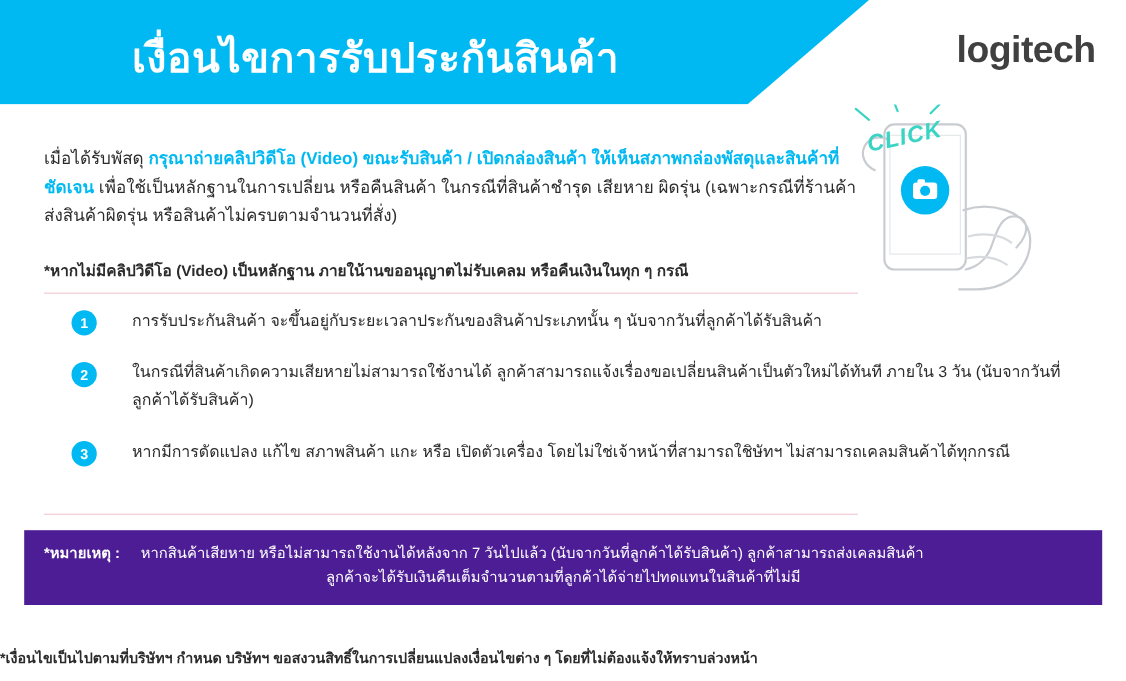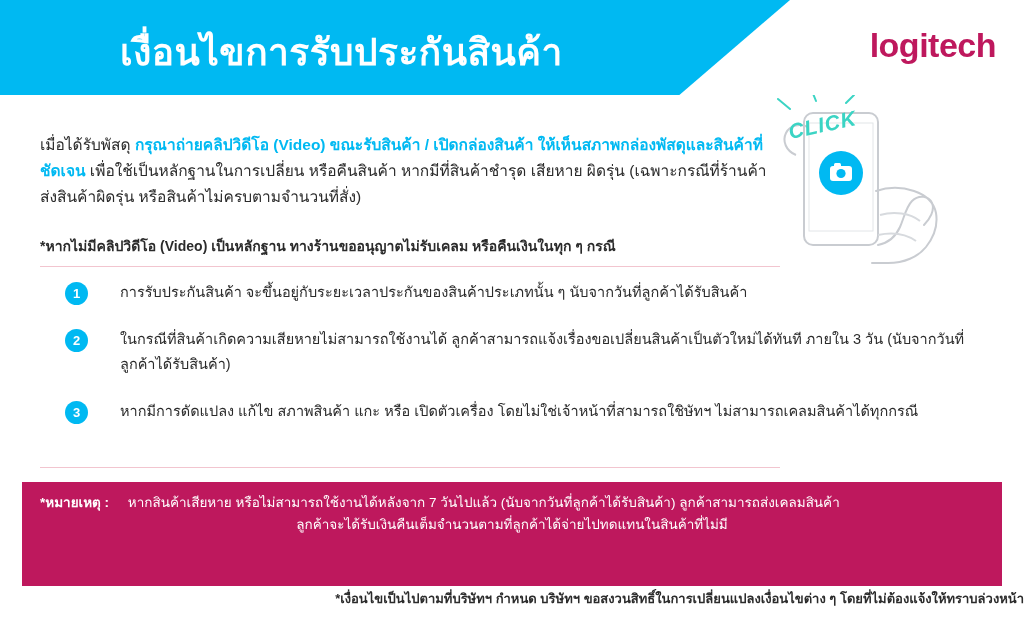--- a/index.html
+++ b/index.html
@@ -37,21 +37,21 @@
     width: 620px;
     color: #ffffff;
     font-size: 37px;
     font-weight: bold;
     letter-spacing: 0.5px;
     white-space: nowrap;
   }
   .logo {
     position: absolute;
     right: 28px; top: 26px;
-    color: #be185d;
+    color: #404040;
     font-size: 34px;
     font-weight: bold;
     letter-spacing: -0.5px;
   }
 
   
   .illu {
     position: absolute;
     right: 18px; top: 95px;
     width: 230px; height: 185px;
@@ -122,39 +122,39 @@
     font-size: 14.5px;
     line-height: 25px;
     color: #2b2b2b;
     max-width: 860px;
   }
 
   
   .remark {
     position: absolute;
     left: 22px; top: 482px;
-    width: 980px; height: 104px;
-    background: #be185d;
+    width: 980px; height: 68px;
+    background: #4c1d95;
     color: #ffffff;
     padding: 10px 18px 0 18px;
   }
   .remark-line {
     font-size: 13.5px;
     line-height: 22px;
     text-align: center;
   }
   .remark-line.first { text-align: left; }
   .remark-label { font-weight: bold; }
 
   
   .footer {
     position: absolute;
     left: 0; top: 588px;
     width: 1024px;
-    text-align: right;
+    text-align: left;
     font-size: 13px;
     color: #2b2b2b;
     font-weight: bold;
   }
 </style>
 </head>
 <body>
 
 <div id="page">
 
@@ -181,23 +181,23 @@
       <path d="M104 120 C118 116 134 118 144 126" fill="none" stroke="#d7dade" stroke-width="2"></path>
       <path d="M102 140 C116 137 130 139 140 146" fill="none" stroke="#d7dade" stroke-width="2"></path>
       <path d="M20 60 C10 56 6 46 10 38 C14 30 24 28 32 32" fill="none" stroke="#c9ccd1" stroke-width="2"></path>
 
       <path d="M14 14 L2 4 M40 6 L36 -4 M70 8 L78 0" stroke="#3bd4c4" stroke-width="2" stroke-linecap="round"></path>
     </svg>
     <div class="click-word">CLICK</div>
   </div>
 
   <div class="intro">
-    <span class="plain">เมื่อได้รับพัสดุ </span><span class="hl">กรุณาถ่ายคลิปวิดีโอ (Video) ขณะรับสินค้า / เปิดกล่องสินค้า ให้เห็นสภาพกล่องพัสดุและสินค้าที่ชัดเจน</span><span class="plain"> เพื่อใช้เป็นหลักฐานในการเปลี่ยน หรือคืนสินค้า หากมีที่สินค้าชำรุด เสียหาย ผิดรุ่น (เฉพาะกรณีที่ร้านค้าส่งสินค้าผิดรุ่น หรือสินค้าไม่ครบตามจำนวนที่สั่ง)</span>
-  </div>
-  <div class="intro-note">*หากไม่มีคลิปวิดีโอ (Video) เป็นหลักฐาน ทางร้านขออนุญาตไม่รับเคลม หรือคืนเงินในทุก ๆ กรณี</div>
+    <span class="plain">เมื่อได้รับพัสดุ </span><span class="hl">กรุณาถ่ายคลิปวิดีโอ (Video) ขณะรับสินค้า / เปิดกล่องสินค้า ให้เห็นสภาพกล่องพัสดุและสินค้าที่ชัดเจน</span><span class="plain"> เพื่อใช้เป็นหลักฐานในการเปลี่ยน หรือคืนสินค้า ในกรณีที่สินค้าชำรุด เสียหาย ผิดรุ่น (เฉพาะกรณีที่ร้านค้าส่งสินค้าผิดรุ่น หรือสินค้าไม่ครบตามจำนวนที่สั่ง)</span>
+  </div>
+  <div class="intro-note">*หากไม่มีคลิปวิดีโอ (Video) เป็นหลักฐาน ภายใน้านขออนุญาตไม่รับเคลม หรือคืนเงินในทุก ๆ กรณี</div>
 
   <div class="divider top"></div>
 
   <div class="list">
     <div class="item">
       <div class="num">1</div>
       <div class="item-text">การรับประกันสินค้า จะขึ้นอยู่กับระยะเวลาประกันของสินค้าประเภทนั้น ๆ นับจากวันที่ลูกค้าได้รับสินค้า</div>
     </div>
     <div class="item">
       <div class="num">2</div>

